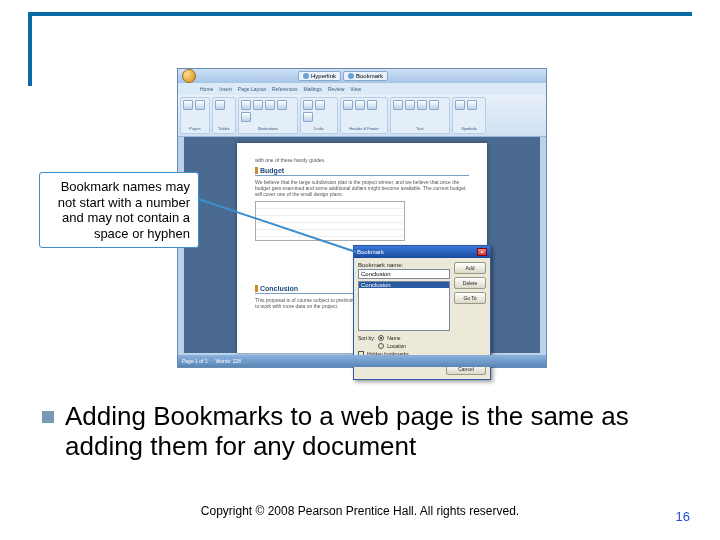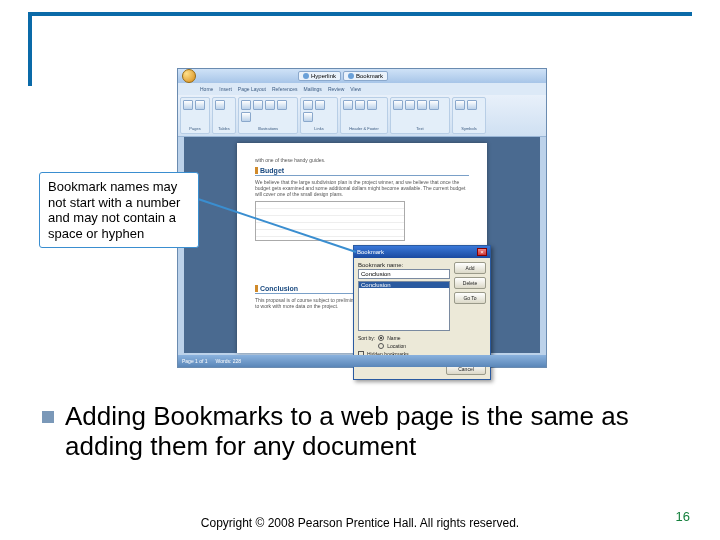--- a/index.html
+++ b/index.html
@@ -200,21 +200,21 @@
   
   .callout {
     position: absolute;
     top: 172px; left: 39px;
     width: 160px;
     background: #fff;
     border: 1px solid #3a8ed0;
     border-radius: 3px;
     padding: 6px 8px;
     font-size: 13px;
-    text-align: left;
+    text-align: right;
     color: #000;
     z-index: 5;
     line-height: 1.2;
   }
   
   .bullet-row {
     position: absolute;
     bottom: 78px;
     left: 42px; right: 40px;
     display: flex;
@@ -227,31 +227,31 @@
     margin-top: 10px;
     flex-shrink: 0;
   }
   .bullet-text {
     font-size: 26px;
     color: #000;
     line-height: 1.18;
   }
   .footer {
     position: absolute;
-    bottom: 10px;
+    bottom: 22px;
     left: 0; right: 0;
     text-align: center;
     font-size: 12px;
     color: #000;
   }
   .pagenum {
     position: absolute;
     bottom: 16px; right: 30px;
     font-size: 13px;
-    color: #15803d;
+    color: #1d4ed8;
   }
 </style>
 </head>
 <body>
 
 <div class="top-border"></div>
 <div class="left-border-segment"></div>
 
 <div class="word-window">
   <div class="word-titlebar">

